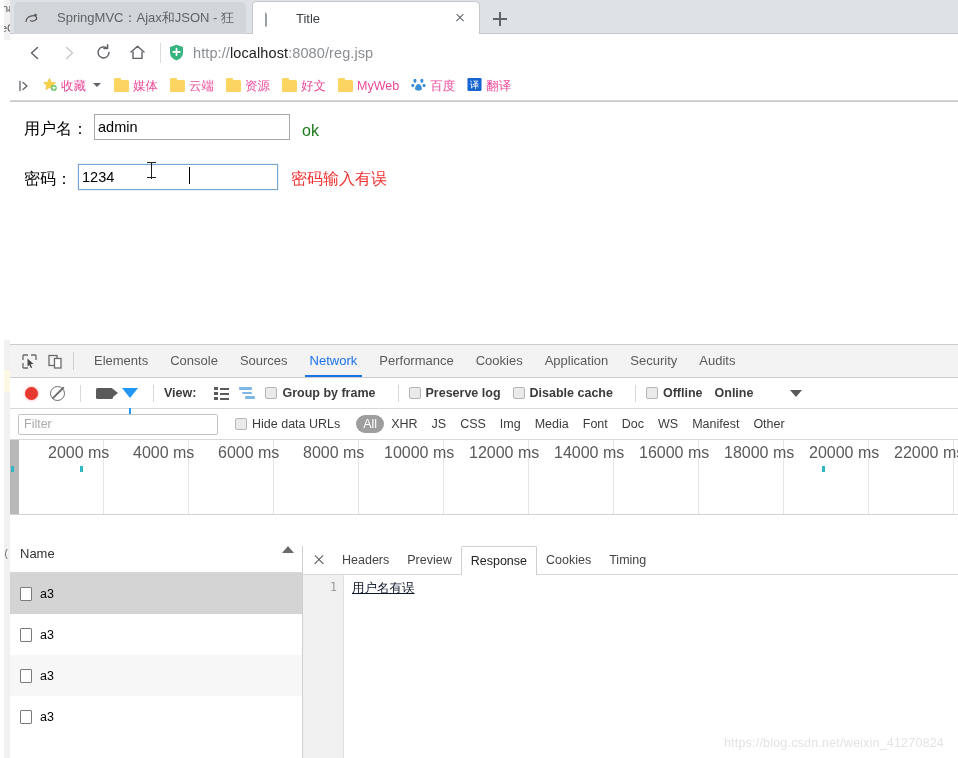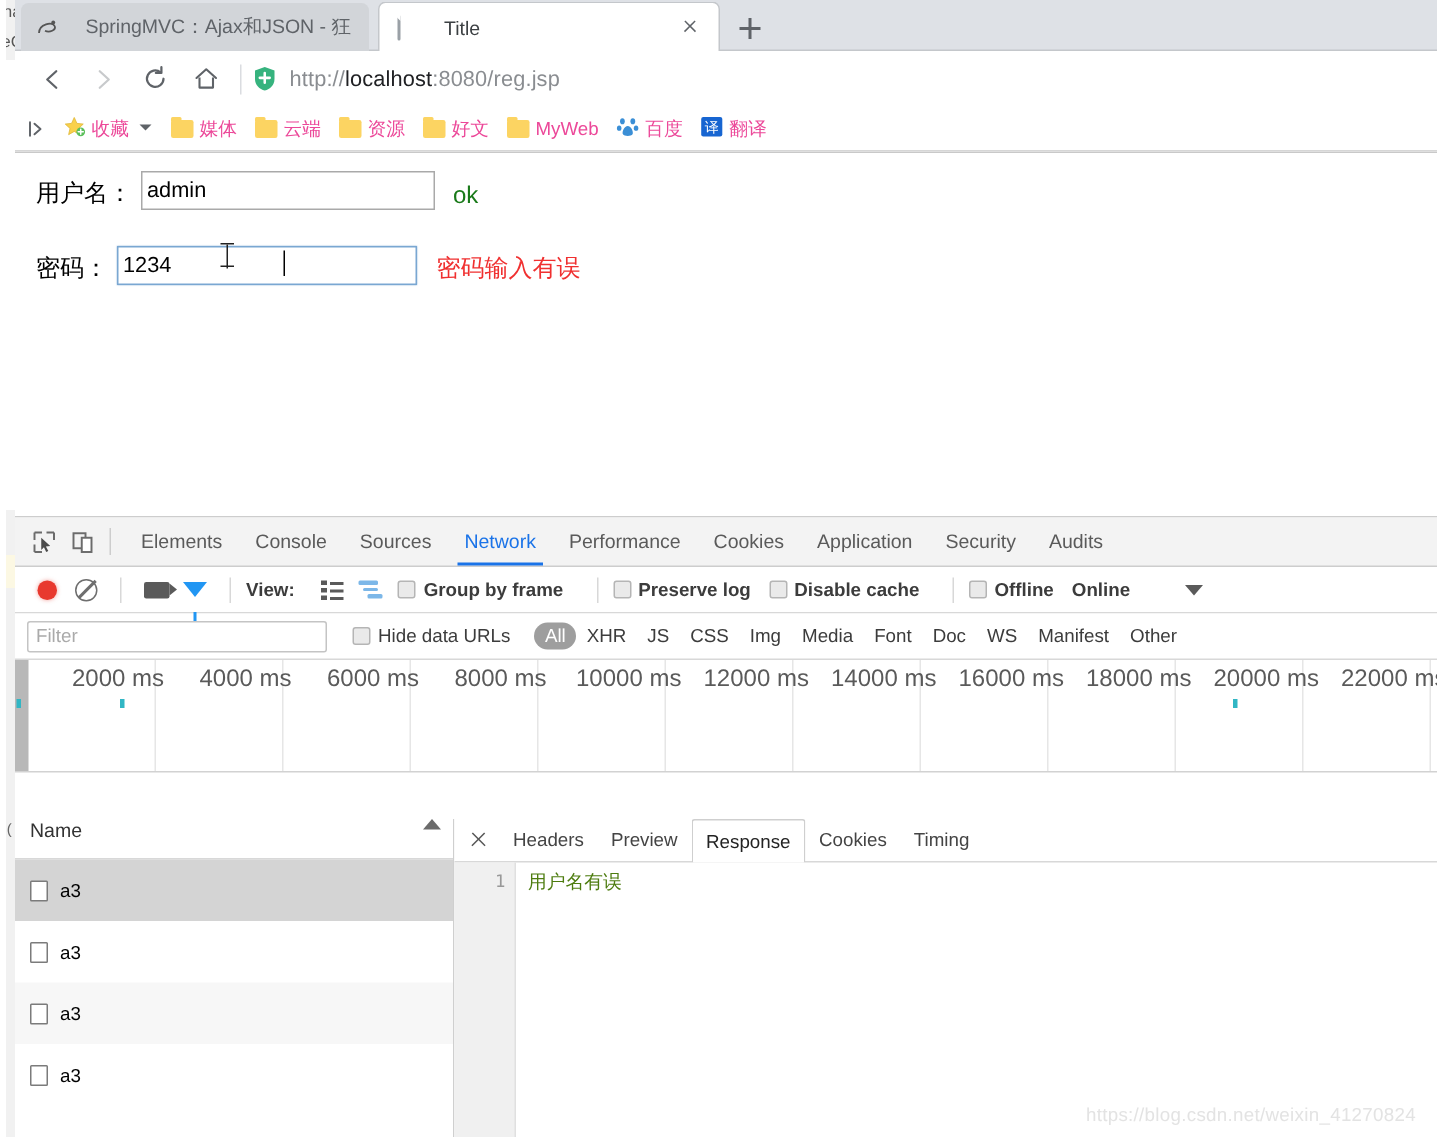--- a/index.html
+++ b/index.html
@@ -332,22 +332,23 @@
     background:#fff; border:1px solid #cfcfcf; border-bottom:none;
     color:#222; height:29px; line-height:29px; border-radius:2px 2px 0 0;
   }
   .resp-body { position:absolute; left:0; right:0; top:29px; bottom:0; display:flex; }
   .gutter {
     width:41px; background:#f0f0f0; border-right:1px solid #e0e0e0;
     text-align:right; padding:5px 6px 0 0; font-size:11.5px; color:#999;
     font-family:"DejaVu Sans Mono", monospace;
   }
   .code {
-    flex:1; padding:5px 0 0 8px; font-size:12.5px; color:#4d7c0f;
+    flex:1; padding:5px 0 0 8px; font-size:12.5px; color:#0f172a;
     font-family:"DejaVu Sans", sans-serif;
+    text-decoration:underline;
   }
 
   .watermark {
     position:absolute; right:14px; bottom:8px; font-size:12.5px;
     color:#e3e3e3; font-family:"Liberation Sans", sans-serif;
     letter-spacing:.2px;
   }
 </style>
 </head>
 <body>

